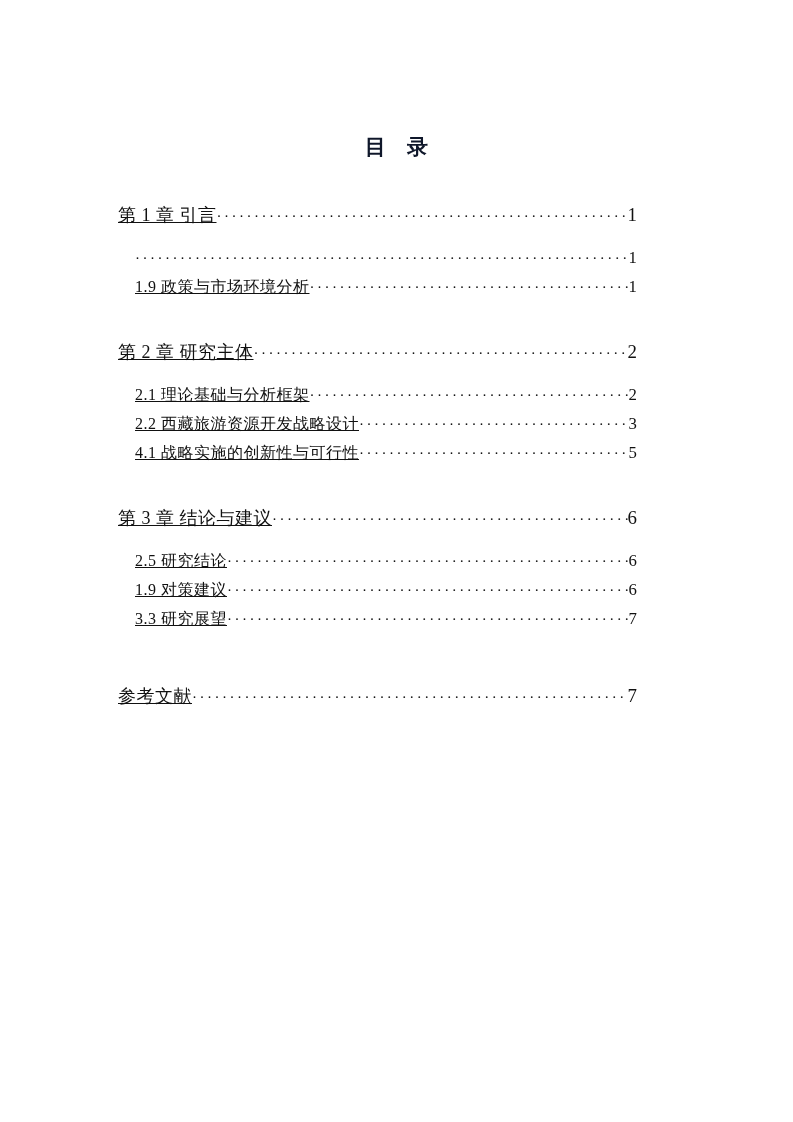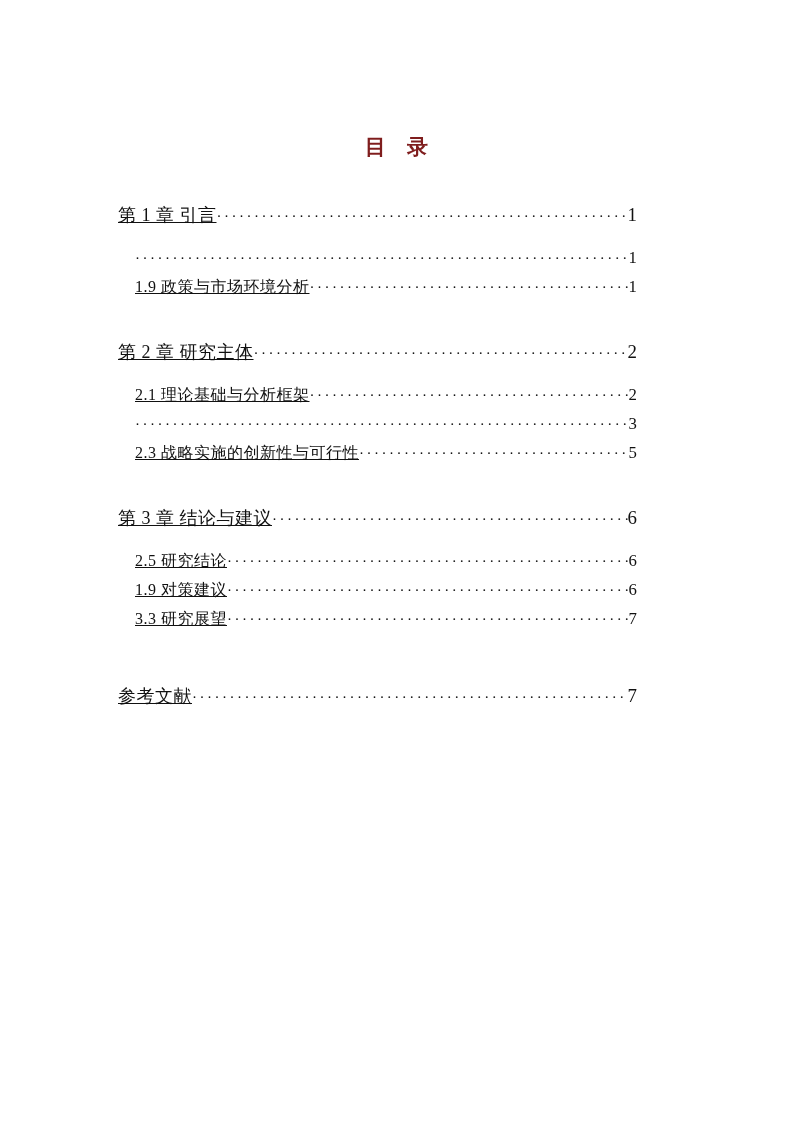--- a/index.html
+++ b/index.html
@@ -15,21 +15,21 @@
     color: #111111;
     font-family: "Liberation Serif", "DejaVu Serif", serif;
     overflow: hidden;
   }
   .toc-title {
     margin: 134px 0 0 0;
     text-align: center;
     font-size: 21px;
     line-height: 26px;
     font-weight: bold;
-    color: #7f1d1d;
+    color: #0f172a;
   }
   .toc {
     display: flex;
     flex-direction: column;
     margin-left: 118px;
     width: 519px;
   }
   .row {
     display: flex;
     align-items: baseline;
@@ -96,25 +96,26 @@
     <span class="label">第 2 章 研究主体</span>
     <span class="leader">························································································································</span>
     <span class="page-num">2</span>
   </div>
       <div class="row section">
     <span class="label">2.1 理论基础与分析框架</span>
     <span class="leader">························································································································</span>
     <span class="page-num">2</span>
   </div>
       <div class="row section">
+    <span class="label">2.2 西藏旅游资源开发战略设计</span>
     <span class="leader">························································································································</span>
     <span class="page-num">3</span>
   </div>
       <div class="row section">
-    <span class="label">2.3 战略实施的创新性与可行性</span>
+    <span class="label">4.1 战略实施的创新性与可行性</span>
     <span class="leader">························································································································</span>
     <span class="page-num">5</span>
   </div>
       <div class="row chapter">
     <span class="label">第 3 章 结论与建议</span>
     <span class="leader">························································································································</span>
     <span class="page-num">6</span>
   </div>
       <div class="row section">
     <span class="label">2.5 研究结论</span>

